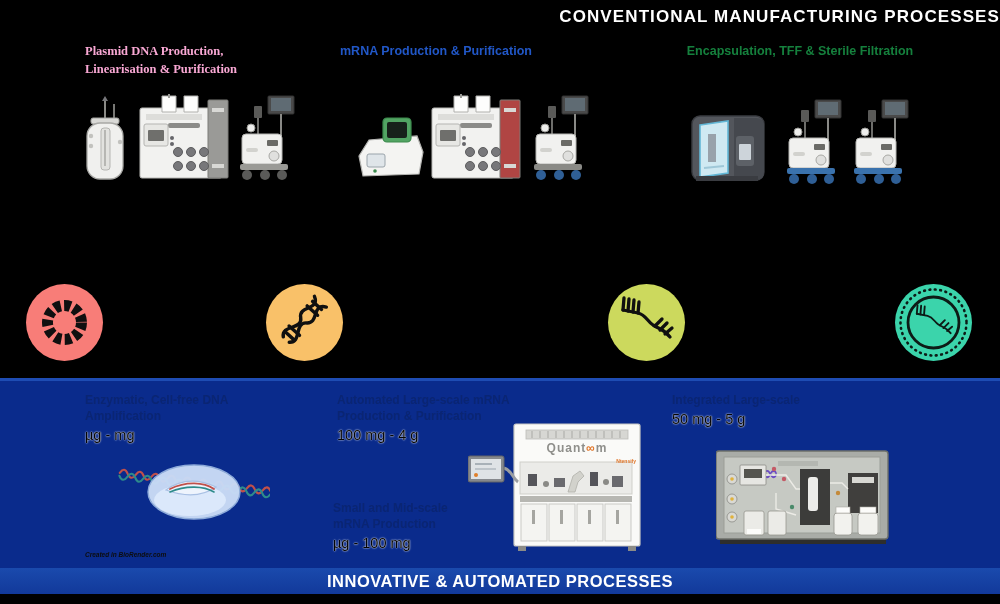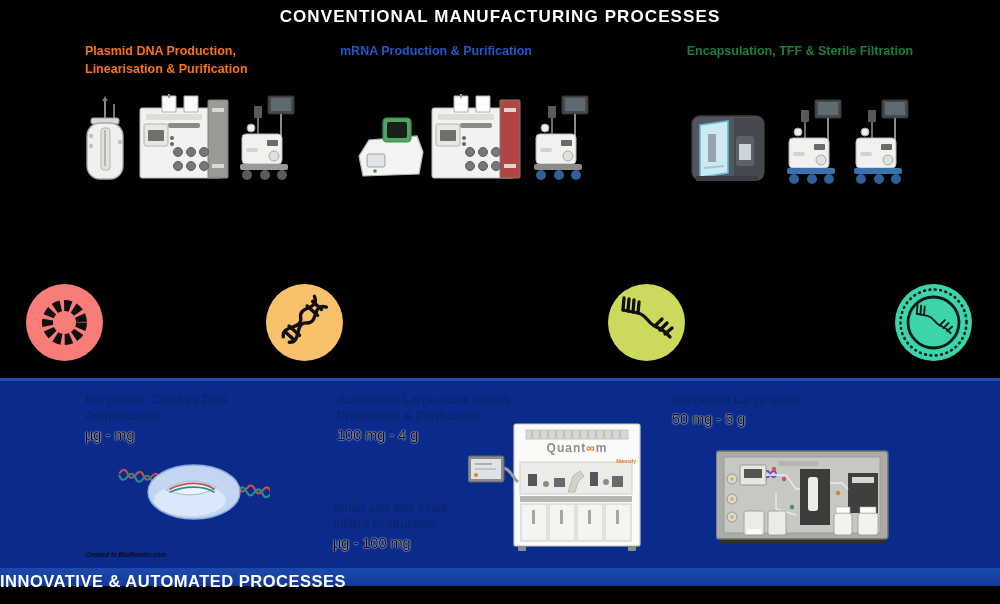--- a/index.html
+++ b/index.html
@@ -2,21 +2,21 @@
 <html><head>
 <meta charset="utf-8">
 <style>
   html,body{margin:0;padding:0;background:#000;}
   .canvas{
     position:relative;width:1000px;height:604px;overflow:hidden;
     background:#000;font-family:"Liberation Sans",sans-serif;
   }
   
   .top-title{
-    position:absolute;top:7px;left:0;width:1000px;text-align:center;
+    position:absolute;top:7px;left:0;width:1000px;text-align:right;
     color:#ffffff;font-size:17px;font-weight:bold;letter-spacing:1.1px;
   }
   .col-header{position:absolute;top:42px;font-size:12.5px;font-weight:bold;line-height:18px;}
   .col-header.c1{left:85px;width:230px;text-align:left;}
   .col-header.c2{left:340px;width:260px;text-align:left;}
   .col-header.c3{left:650px;width:300px;text-align:center;}
   
   .stage-circle{position:absolute;width:77px;height:77px;border-radius:50%;}
   .stage-circle svg{position:absolute;inset:0;}
   
@@ -28,24 +28,24 @@
   .block .bt{font-size:12px;font-weight:bold;line-height:16px;color:#0a2573;}
   .block .scale{
     margin-top:3px;font-size:14.5px;font-weight:normal;color:#050505;
     text-shadow:0 0 2px rgba(255,255,255,.85),0 0 1px rgba(255,255,255,.9);
   }
   .credit{
     position:absolute;left:85px;top:551px;font-size:6.5px;font-style:italic;
     font-weight:bold;color:#0d0d0d;
   }
   .banner{
-    position:absolute;left:0;top:568px;width:1000px;height:18px;
+    position:absolute;left:0;top:568px;width:1000px;height:26px;
     background:linear-gradient(#1a4aad,#12399a);
     color:#ffffff;font-size:16.5px;font-weight:bold;letter-spacing:.5px;
-    text-align:left;line-height:26px;
+    text-align:center;line-height:26px;
   }
   
   .equip-layer{position:absolute;left:0;top:88px;width:1000px;height:130px;}
   .machine{position:absolute;left:468px;top:416px;width:178px;height:142px;}
   .machine svg{position:absolute;inset:0;}
   .machine .brand{
     position:absolute;left:46px;top:25px;width:126px;text-align:center;
     font-size:12px;font-weight:bold;letter-spacing:1px;color:#8f8f8b;
   }
   .machine .brand .inf{color:#e0762a;font-weight:bold;}
@@ -56,21 +56,21 @@
   .enzyme{position:absolute;left:118px;top:448px;width:152px;height:88px;}
   .fluidics{position:absolute;left:716px;top:449px;width:176px;height:100px;}
 </style>
 </head>
 <body>
 
 <div class="canvas">
 
   <div class="top-title">CONVENTIONAL MANUFACTURING PROCESSES</div>
 
-  <div class="col-header c1" style="color: #f97316;">
+  <div class="col-header c1" style="color: #f9a8d4; font-family: Liberation Serif, serif;">
     <div>Plasmid DNA Production,</div>
     <div>Linearisation &amp; Purification</div>
   </div>
   <div class="col-header c2" style="color: rgb(33, 87, 199);">mRNA Production &amp; Purification</div>
   <div class="col-header c3" style="color: #15803d;">Encapsulation, TFF &amp; Sterile Filtration</div>
 
   <svg class="equip-layer" viewBox="0 0 1000 130" xmlns="http://www.w3.org/2000/svg">
     <defs>
       <g id="tffCart">
         <rect x="30" y="0" width="26" height="18" rx="1" fill="#4a4a4a" stroke="#333" stroke-width="1"></rect>

